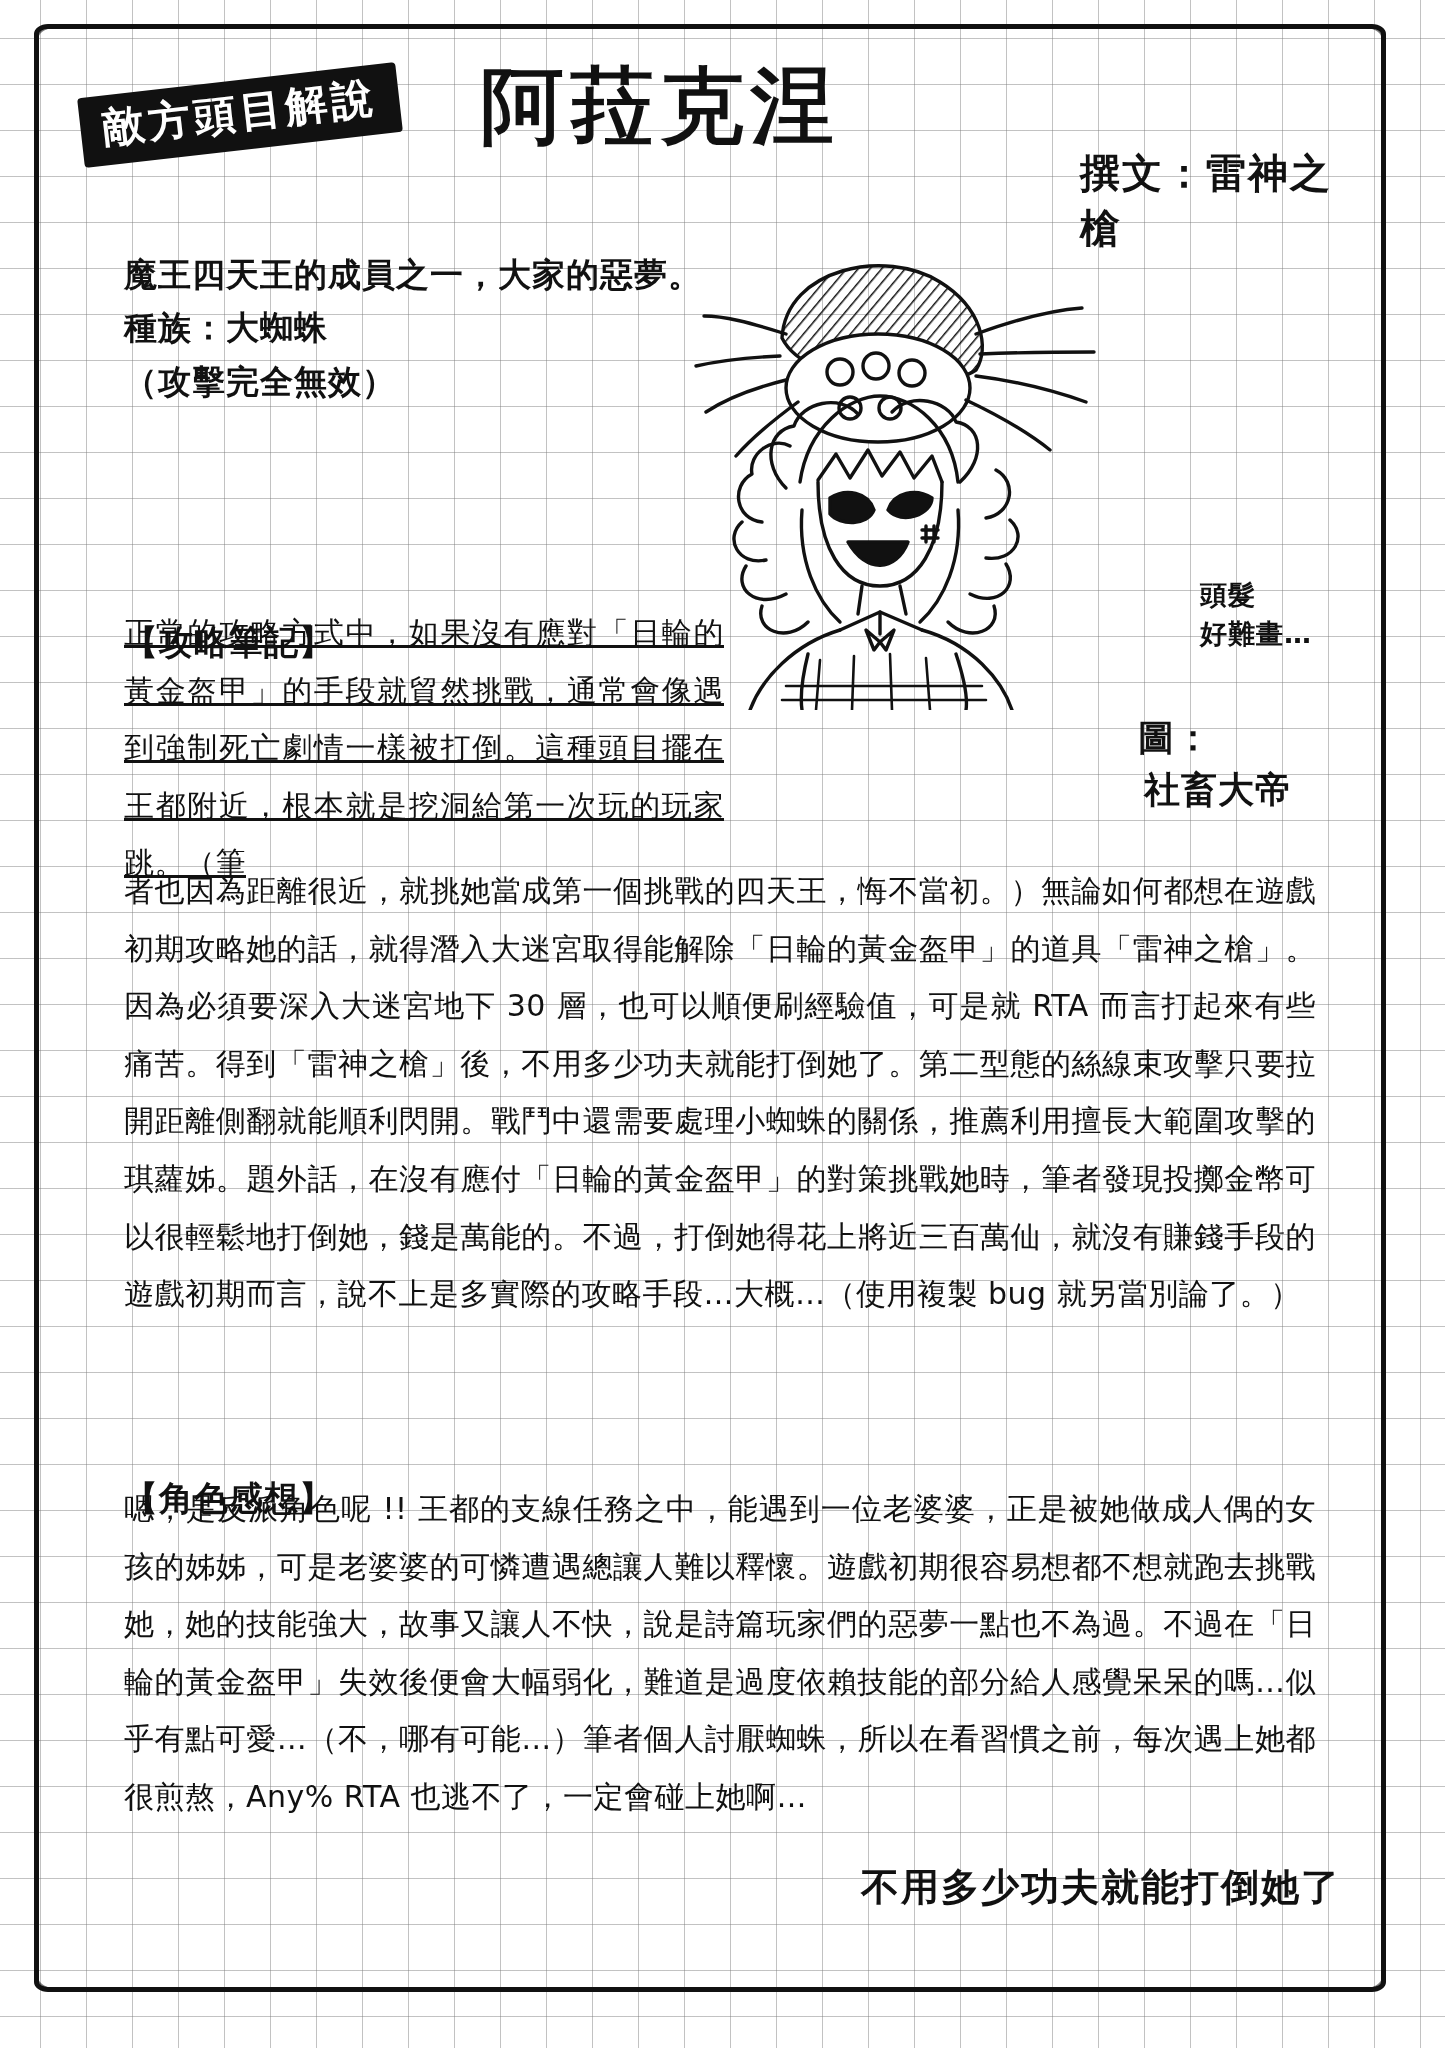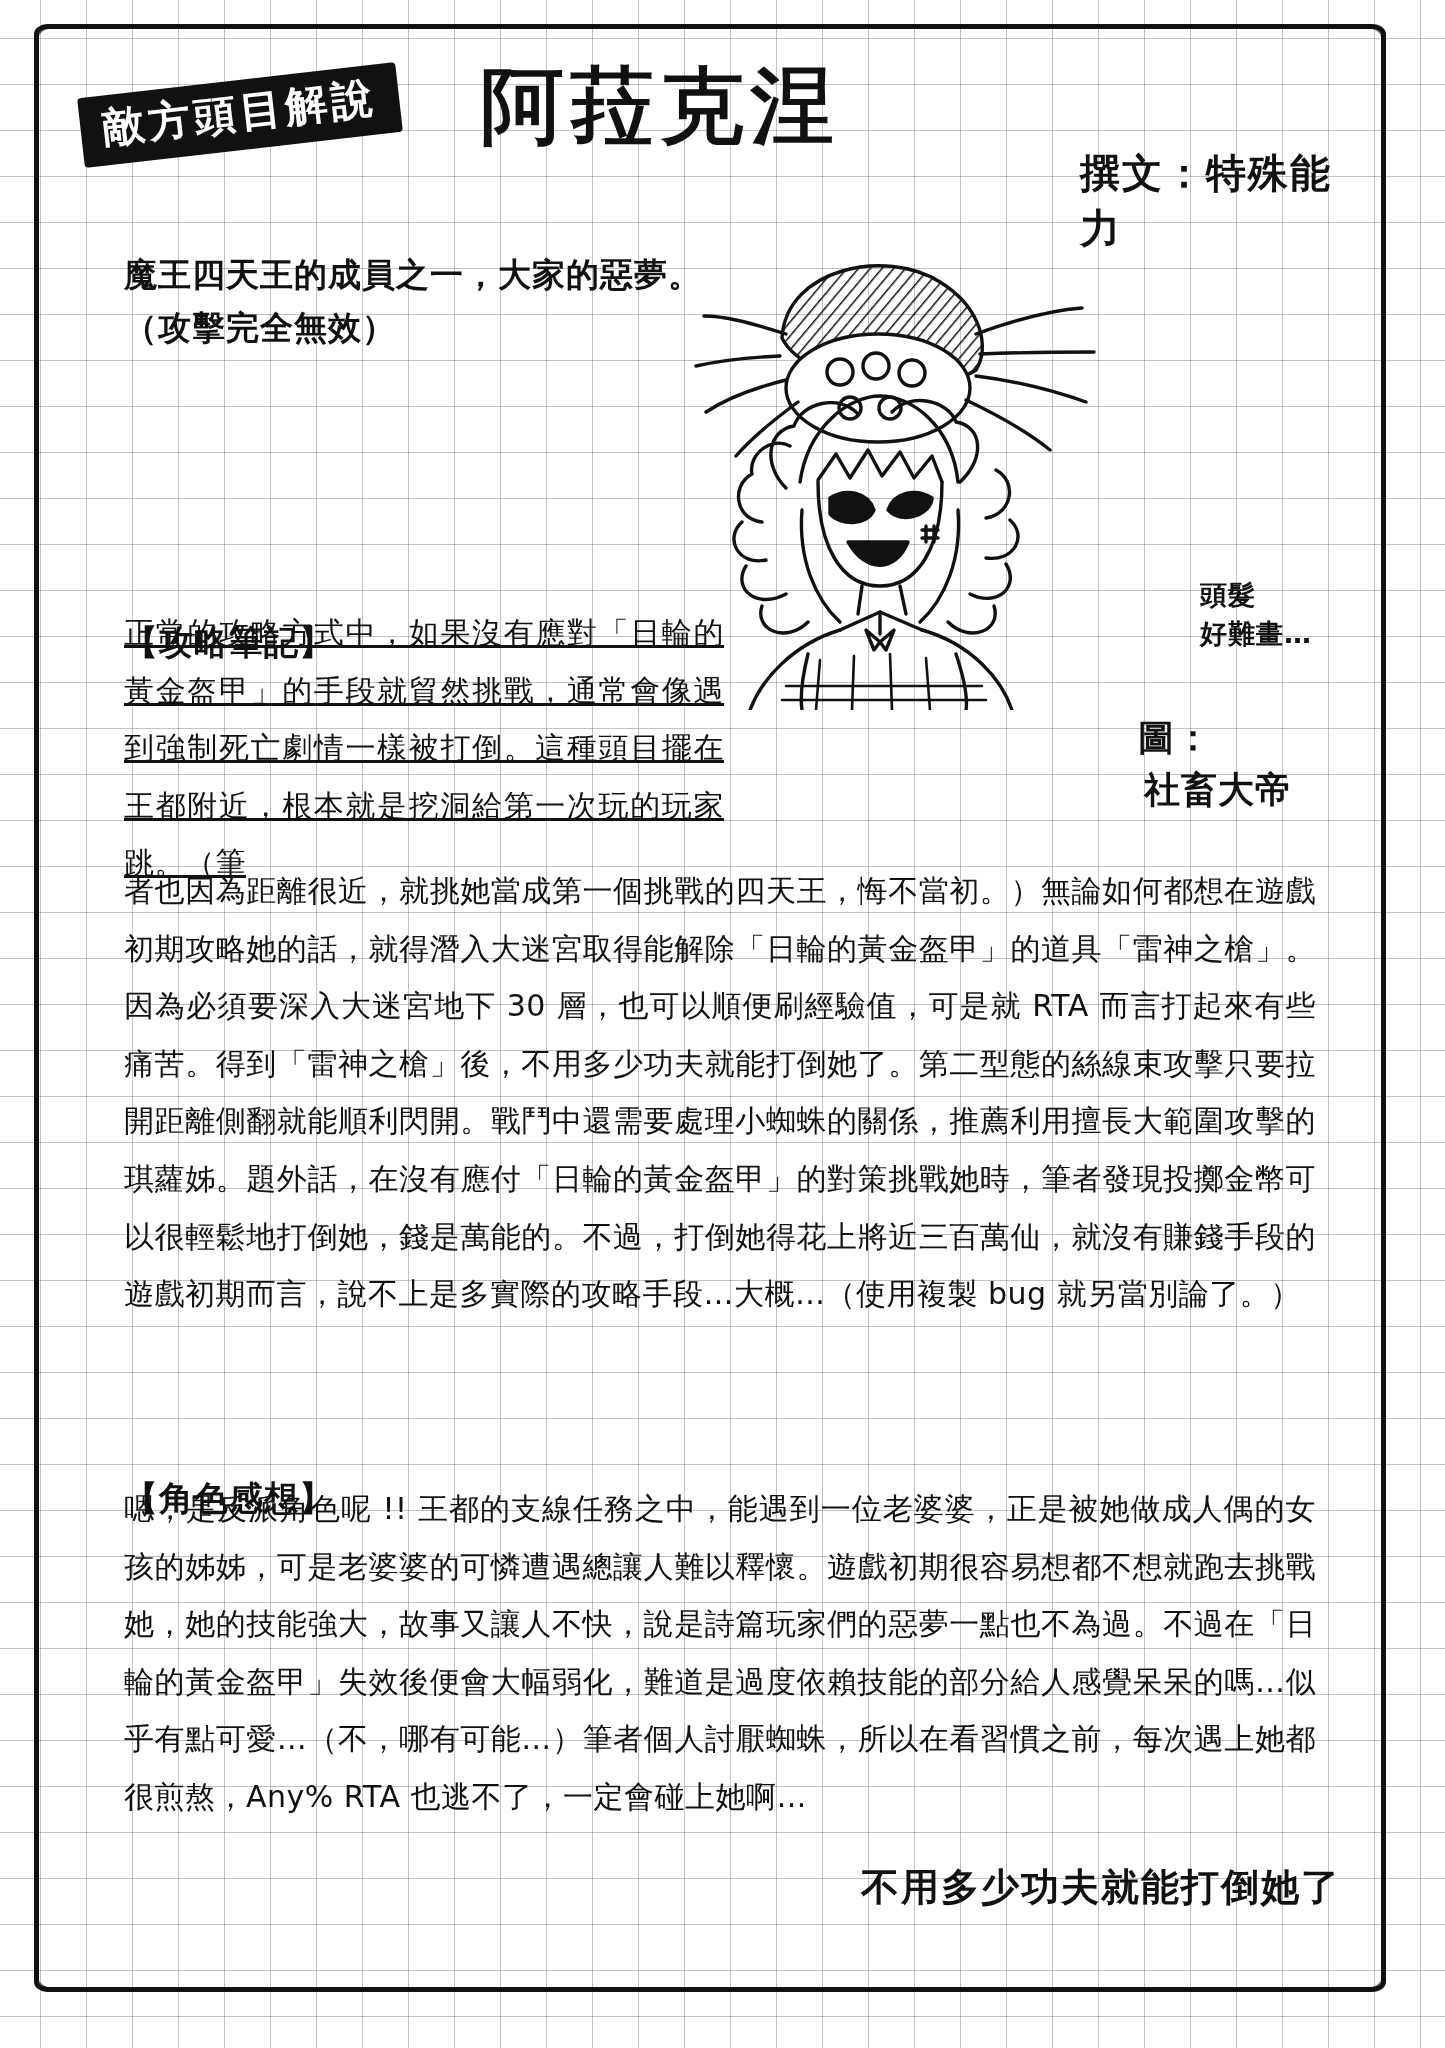--- a/index.html
+++ b/index.html
@@ -180,25 +180,26 @@
 </style>
 </head>
 <body>
 
 <div class="page-bg"></div>
 <div class="frame"></div>
 
 <div class="header">
   <div class="ribbon">敵方頭目解說</div>
   <div class="boss-name">阿菈克涅</div>
-  <div class="byline">撰文：特殊能力</div>
+  <div class="byline">撰文：雷神之槍</div>
 </div>
 
 <div class="specs">
   <div>魔王四天王的成員之一，大家的惡夢。</div>
+  <div>種族：大蜘蛛</div>
   <div>（攻擊完全無效）</div>
 </div>
 
 <div class="illus">
   <svg width="640" height="480" viewBox="0 0 640 480" fill="none" stroke="#111" stroke-width="3.4" stroke-linecap="round" stroke-linejoin="round">
     <defs>
       <pattern id="hatch" width="9" height="9" patternUnits="userSpaceOnUse" patternTransform="rotate(40)">
         <line x1="0" y1="0" x2="0" y2="9" stroke="#111" stroke-width="3"></line>
       </pattern>
     </defs>

